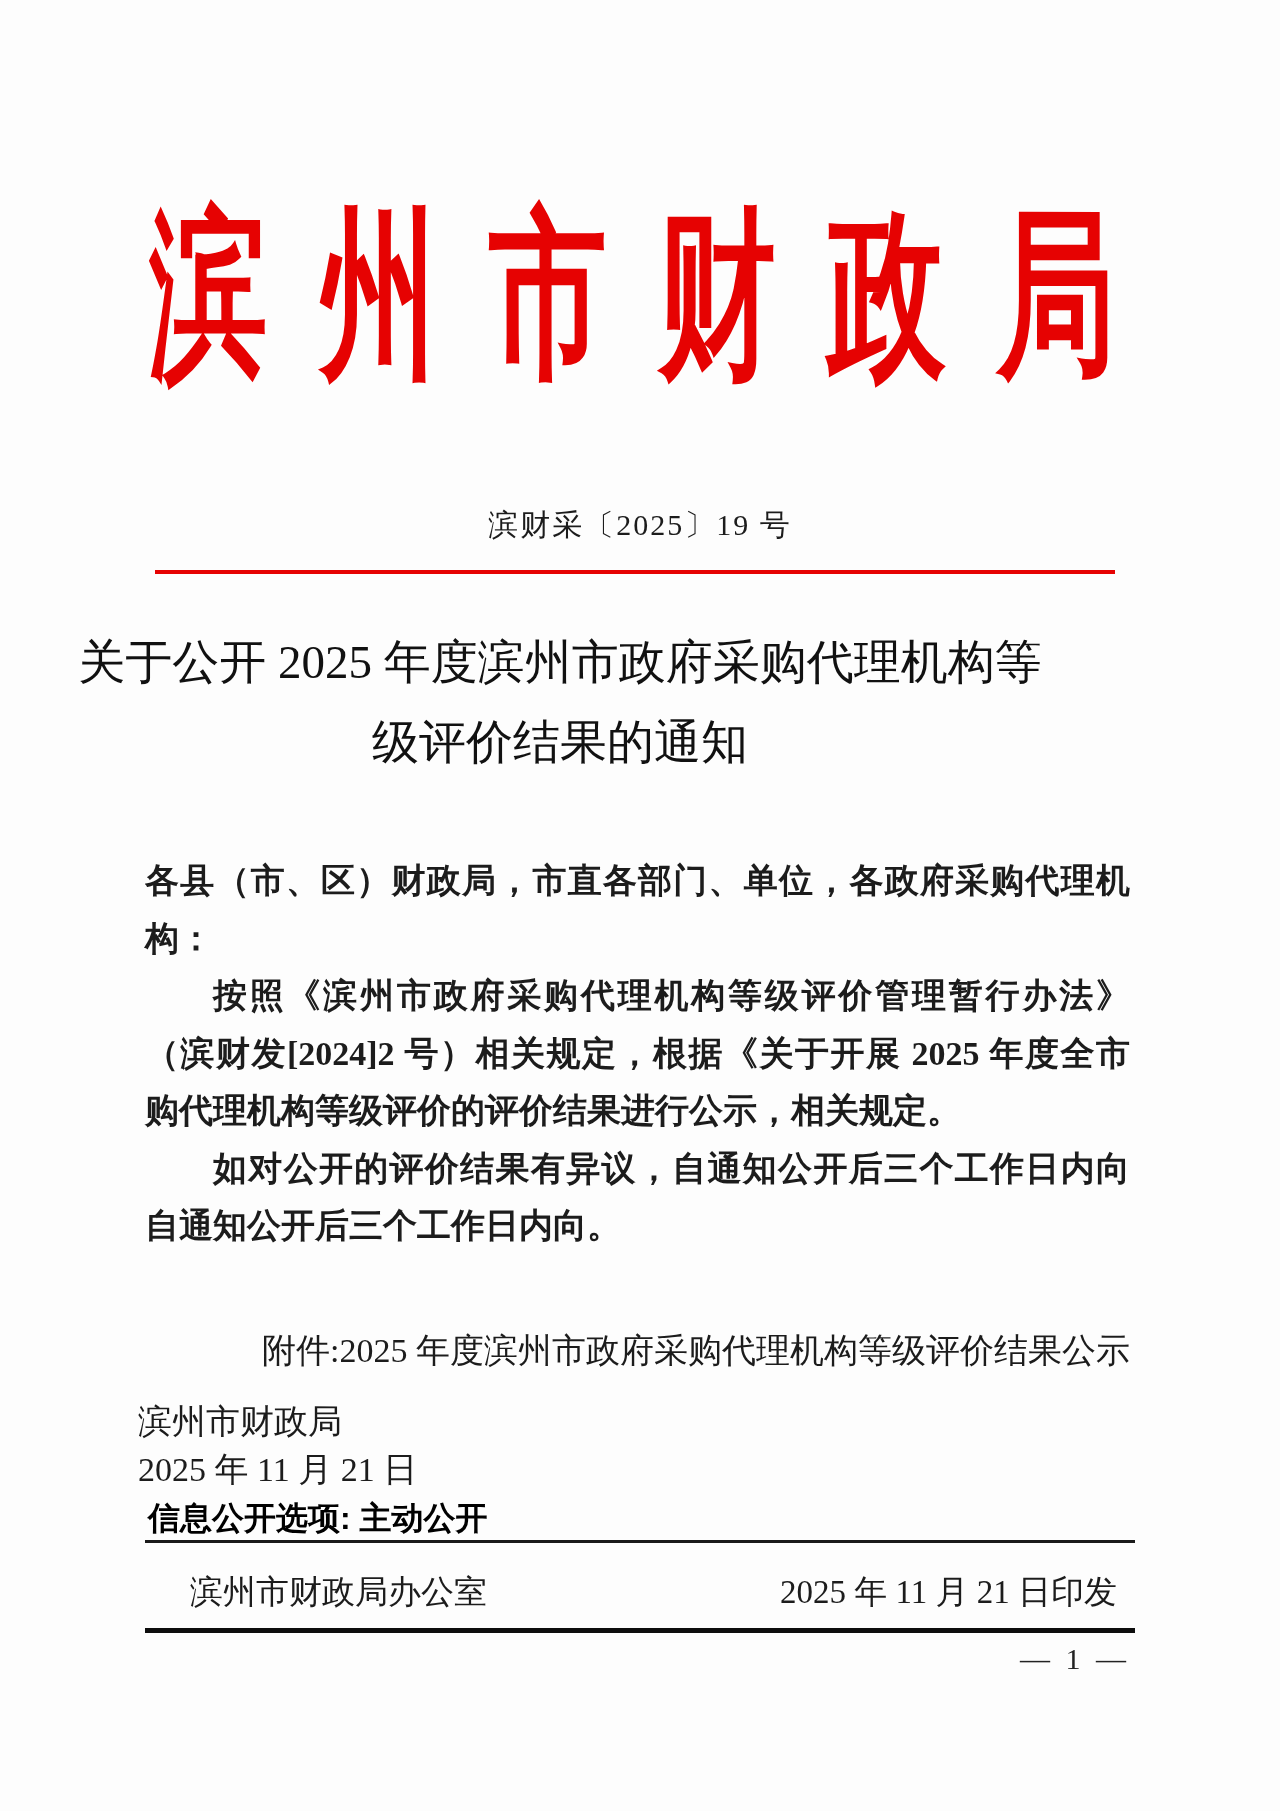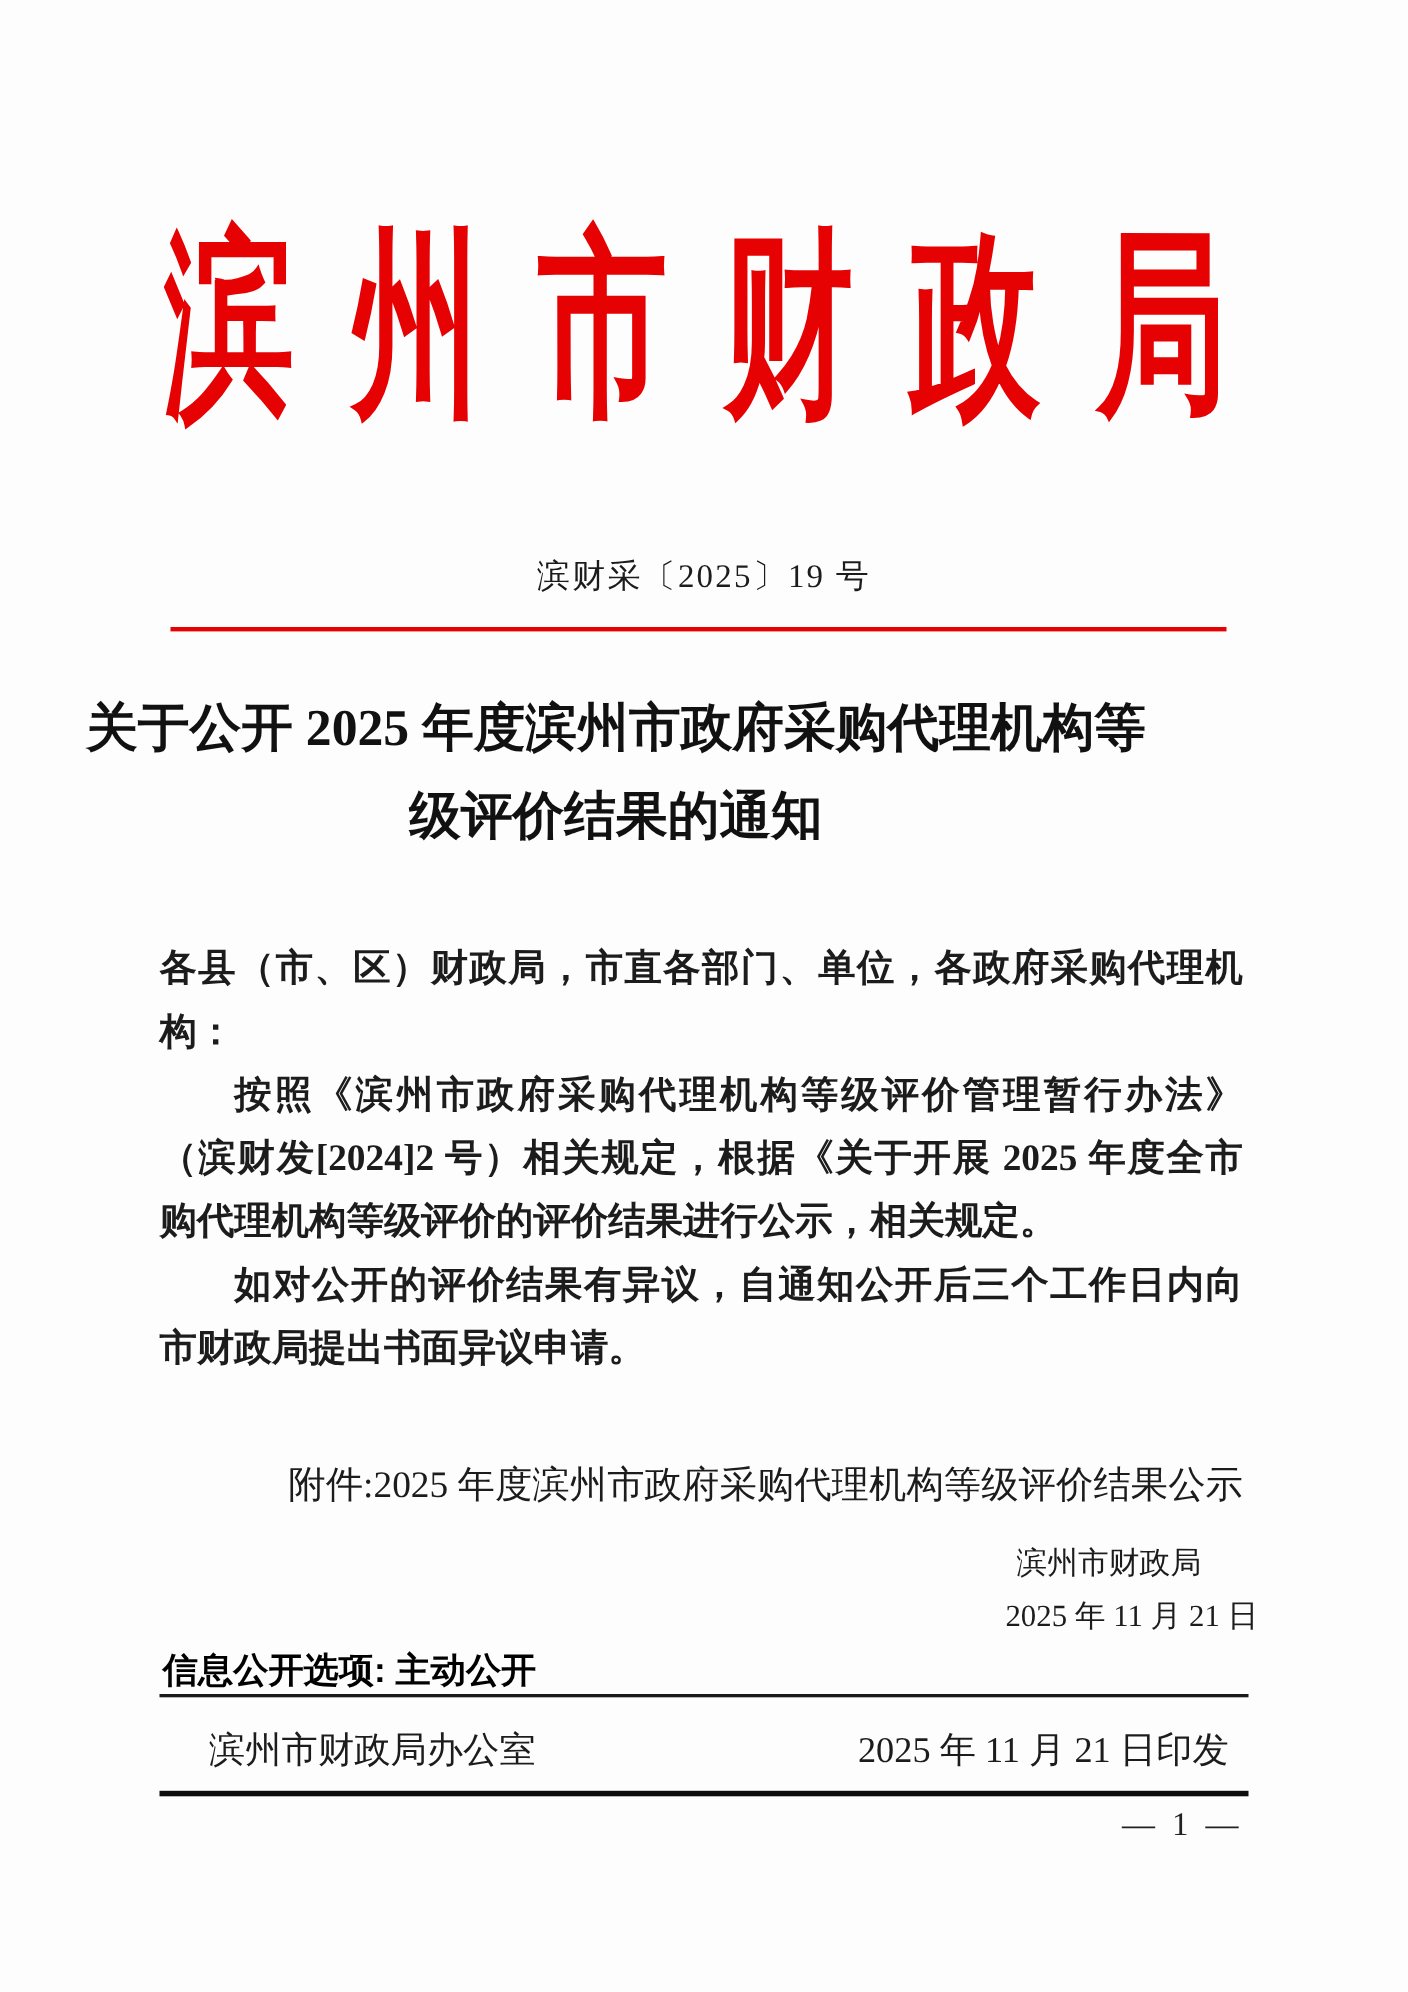--- a/index.html
+++ b/index.html
@@ -32,44 +32,44 @@
   }
   .redline {
     position: absolute;
     top: 570px; left: 155px; width: 960px; height: 4px;
     background: #e60202;
   }
   .title {
     position: absolute;
     top: 622px; left: 0; width: 1120px;
     text-align: center;
-    font-size: 47px; line-height: 80px; font-weight: 700;
+    font-size: 47px; line-height: 80px; font-weight: 400;
     color: #111;
   }
   .bodytext {
     position: absolute;
     top: 852px; left: 145px; width: 985px;
     font-size: 34px; line-height: 57.5px;
     color: #1c1c1c;
     font-weight: bold;
   }
   .ln { height: 57.5px; white-space: nowrap; }
   .just { text-align: justify; text-align-last: justify; text-justify: inter-ideograph; white-space: normal; overflow: hidden; }
   .ind { text-indent: 2em; }
   .attach {
     position: absolute;
     top: 1322px; left: 145px; width: 985px;
     font-size: 34px; line-height: 57.5px;
     text-indent: 2em; white-space: nowrap; text-align: right;
   }
   .sig {
     position: absolute;
-    top: 1398px; left: 154px; width: 990px;
-    text-align: right;
-    font-size: 28px; line-height: 48px;
+    top: 1398px; left: 138px; width: 990px;
+    text-align: left;
+    font-size: 34px; line-height: 48px;
   }
   .sig-org { margin-right: 52px; }
   .sig-date { margin-right: 0; }
   .disclosure {
     position: absolute;
     top: 1498px; left: 148px; width: 985px;
     font-family: "Liberation Sans", "DejaVu Sans", sans-serif;
     font-weight: 700; font-size: 32px; line-height: 40px;
     color: #000;
   }
@@ -122,21 +122,21 @@
     <div>级评价结果的通知</div>
   </div>
 
   <div class="bodytext">
     <div class="ln just">各县（市、区）财政局，市直各部门、单位，各政府采购代理机</div>
     <div class="ln">构：</div>
     <div class="ln just ind">按照《滨州市政府采购代理机构等级评价管理暂行办法》</div>
     <div class="ln just">（滨财发[2024]2 号）相关规定，根据《关于开展 2025 年度全市</div>
     <div class="ln">购代理机构等级评价的评价结果进行公示，相关规定。</div>
     <div class="ln just ind">如对公开的评价结果有异议，自通知公开后三个工作日内向</div>
-    <div class="ln">市财政局提出书面异议申请。</div>
+    <div class="ln">自通知公开后三个工作日内向。</div>
   </div>
 
   <div class="attach">附件:2025 年度滨州市政府采购代理机构等级评价结果公示</div>
 
   <div class="sig">
     <div class="sig-org">滨州市财政局</div>
     <div class="sig-date">2025 年 11 月 21 日</div>
   </div>
 
   <div class="disclosure">信息公开选项: 主动公开</div>

